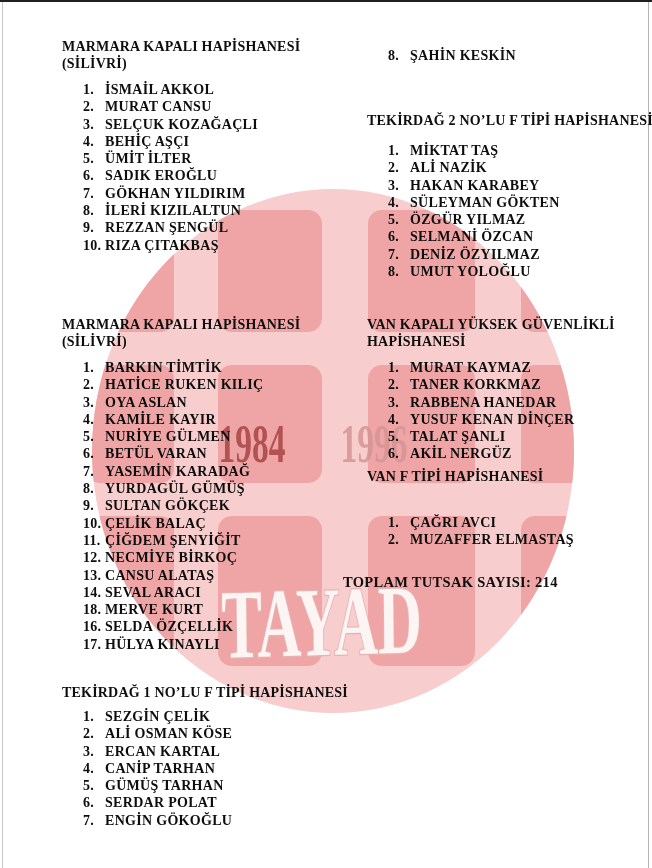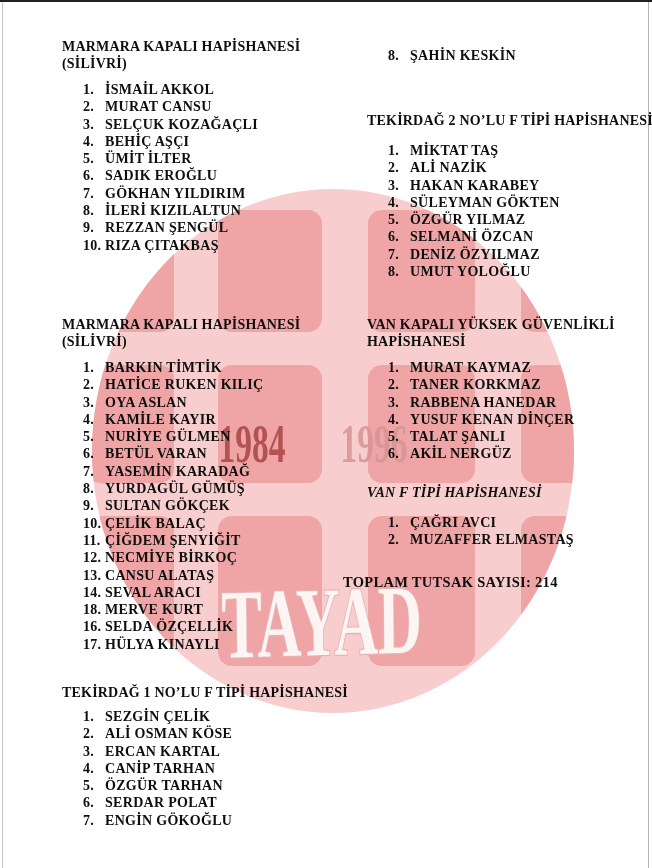--- a/index.html
+++ b/index.html
@@ -109,21 +109,21 @@
           <div class="list-item"><span class="item-number">17.</span><span class="item-name">HÜLYA KINAYLI</span></div>
         </div>
         <div class="section-heading" style="top: 684px;">
           <div class="heading-line">TEKİRDAĞ 1 NO’LU F TİPİ HAPİSHANESİ</div>
         </div>
         <div class="prisoner-list" style="top: 708px;">
           <div class="list-item"><span class="item-number">1.</span><span class="item-name">SEZGİN ÇELİK</span></div>
           <div class="list-item"><span class="item-number">2.</span><span class="item-name">ALİ OSMAN KÖSE</span></div>
           <div class="list-item"><span class="item-number">3.</span><span class="item-name">ERCAN KARTAL</span></div>
           <div class="list-item"><span class="item-number">4.</span><span class="item-name">CANİP TARHAN</span></div>
-          <div class="list-item"><span class="item-number">5.</span><span class="item-name">ÖZGÜR TARHAN</span></div>
+          <div class="list-item"><span class="item-number">5.</span><span class="item-name">GÜMÜŞ TARHAN</span></div>
           <div class="list-item"><span class="item-number">6.</span><span class="item-name">SERDAR POLAT</span></div>
           <div class="list-item"><span class="item-number">7.</span><span class="item-name">ENGİN GÖKOĞLU</span></div>
         </div>
       </div>
       <div class="column" style="left: 343px;">
         <div class="prisoner-list" style="top: 47px;">
           <div class="list-item"><span class="item-number">8.</span><span class="item-name">ŞAHİN KESKİN</span></div>
         </div>
         <div class="section-heading" style="top: 112px;">
           <div class="heading-line">TEKİRDAĞ 2 NO’LU F TİPİ HAPİSHANESİ</div>
@@ -143,21 +143,21 @@
           <div class="heading-line">HAPİSHANESİ</div>
         </div>
         <div class="prisoner-list" style="top: 359px;">
           <div class="list-item"><span class="item-number">1.</span><span class="item-name">MURAT KAYMAZ</span></div>
           <div class="list-item"><span class="item-number">2.</span><span class="item-name">TANER KORKMAZ</span></div>
           <div class="list-item"><span class="item-number">3.</span><span class="item-name">RABBENA HANEDAR</span></div>
           <div class="list-item"><span class="item-number">4.</span><span class="item-name">YUSUF KENAN DİNÇER</span></div>
           <div class="list-item"><span class="item-number">5.</span><span class="item-name">TALAT ŞANLI</span></div>
           <div class="list-item"><span class="item-number">6.</span><span class="item-name">AKİL NERGÜZ</span></div>
         </div>
-        <div class="section-heading" style="top: 484px; font-style: italic;">
+        <div class="section-heading" style="top: 468px;">
           <div class="heading-line">VAN F TİPİ HAPİSHANESİ</div>
         </div>
         <div class="prisoner-list" style="top: 514px;">
           <div class="list-item"><span class="item-number">1.</span><span class="item-name">ÇAĞRI AVCI</span></div>
           <div class="list-item"><span class="item-number">2.</span><span class="item-name">MUZAFFER ELMASTAŞ</span></div>
         </div>
       </div>
     </div>
 
   <div id="total-line" style="left: 343px; top: 574px;">TOPLAM TUTSAK SAYISI: 214</div>

